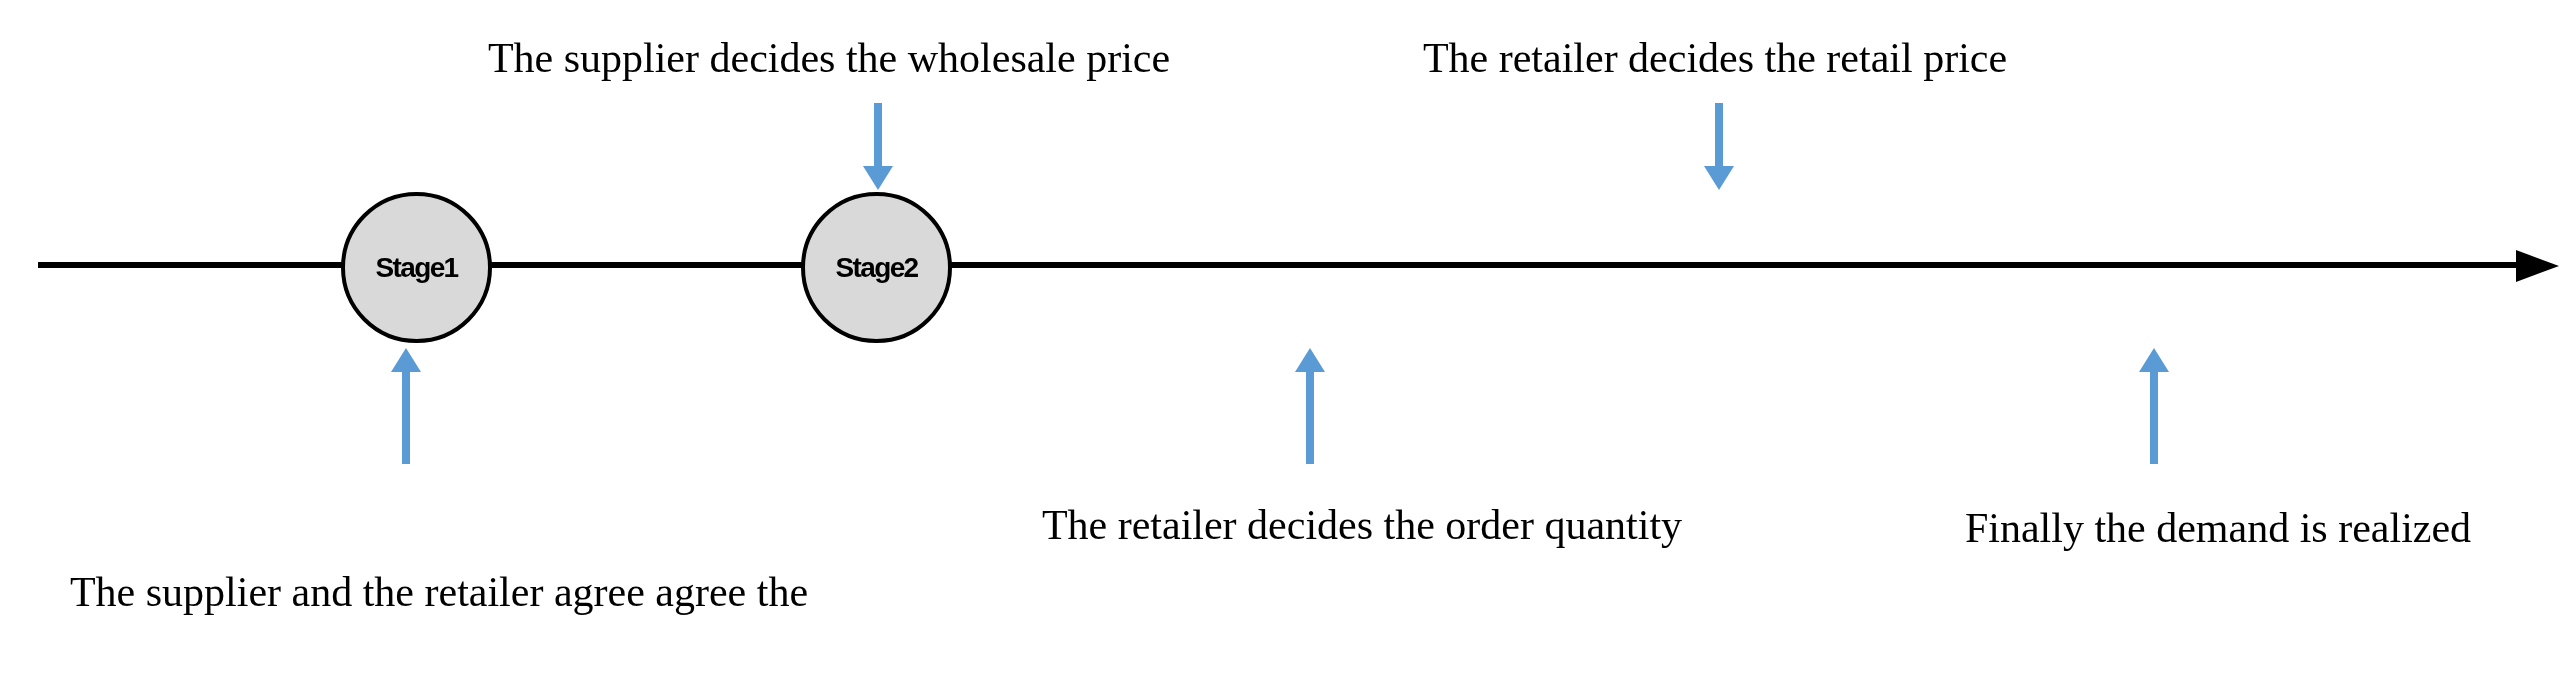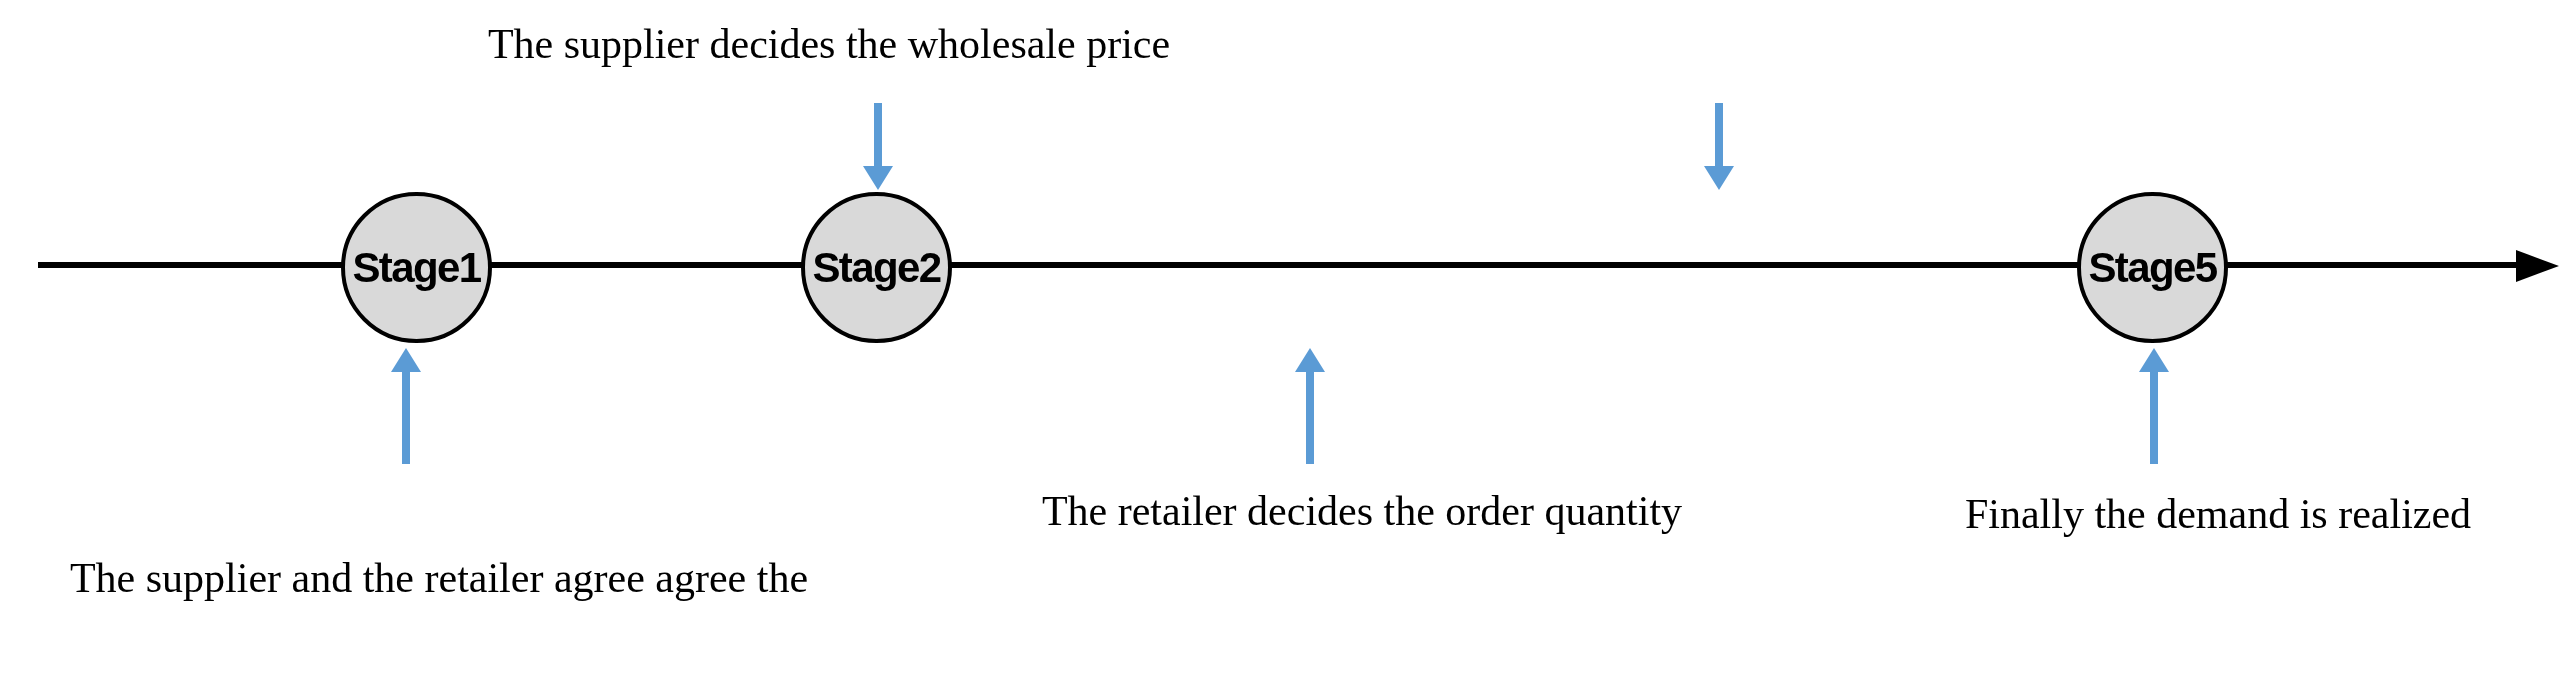--- a/index.html
+++ b/index.html
@@ -41,21 +41,21 @@
     border: 4.8px solid var(--c-stroke, #000000);
     border-radius: 50%;
     background: var(--c-fill, #d9d9d9);
     display: flex;
     align-items: center;
     justify-content: center;
   }
   .node-label {
     font-family: "Liberation Sans", "DejaVu Sans", sans-serif;
     font-weight: bold;
-    font-size: 42px;
+    font-size: 28px;
     letter-spacing: -1.6px;
     color: var(--c-text, #000000);
     white-space: nowrap;
   }
 
   
   .barrow {
     position: absolute;
     width: 31px;
     display: flex;
@@ -82,39 +82,37 @@
   
   .ann {
     position: absolute;
     transform: translateX(-50%);
     font-family: "Liberation Serif", "DejaVu Serif", serif;
     font-size: 42px;
     line-height: 50px;
     color: var(--c-text, #000000);
     text-align: center;
     white-space: pre;
+    margin-top: 14px;
   }
   .ann.para { line-height: 53px; }
 </style>
 </head>
 <body>
 
 <div class="canvas">
 
   <div class="axis"></div>
   <div class="axis-head"></div>
 
   <div class="node" style="left:341px">
     <span class="node-label">Stage1</span>
   </div>
   <div class="node" style="left:801px">
     <span class="node-label">Stage2</span>
-  </div>
-  <div class="node" style="left:2077px">
-    <span class="node-label">Stage5</span>
   </div>
 
   <div class="barrow" style="left:862px; top:103px">
     <div class="bshaft" style="height:63px"></div>
     <div class="bhead-down"></div>
   </div>
   <div class="barrow" style="left:1703px; top:103px">
     <div class="bshaft" style="height:63px"></div>
     <div class="bhead-down"></div>
   </div>
@@ -126,20 +124,21 @@
   <div class="barrow" style="left:1294px; top:348px">
     <div class="bhead-up"></div>
     <div class="bshaft" style="height:92px"></div>
   </div>
   <div class="barrow" style="left:2138px; top:348px">
     <div class="bhead-up"></div>
     <div class="bshaft" style="height:92px"></div>
   </div>
 
   <div class="ann" style="left:829px; top:19.3px">The supplier decides the wholesale price</div>
+  <div class="ann" style="left:1715px; top:19.3px">The retailer decides the retail price</div>
 
   <div class="ann para" style="left:439px; top:446px">
     <div>The supplier and the retailer agree agree the</div>
     
     
     
   </div>
   <div class="ann" style="left:2218px; top:489px">Finally the demand is realized</div>
   <div class="ann" style="left:1362px; top:486px">The retailer decides the order quantity</div>
 

